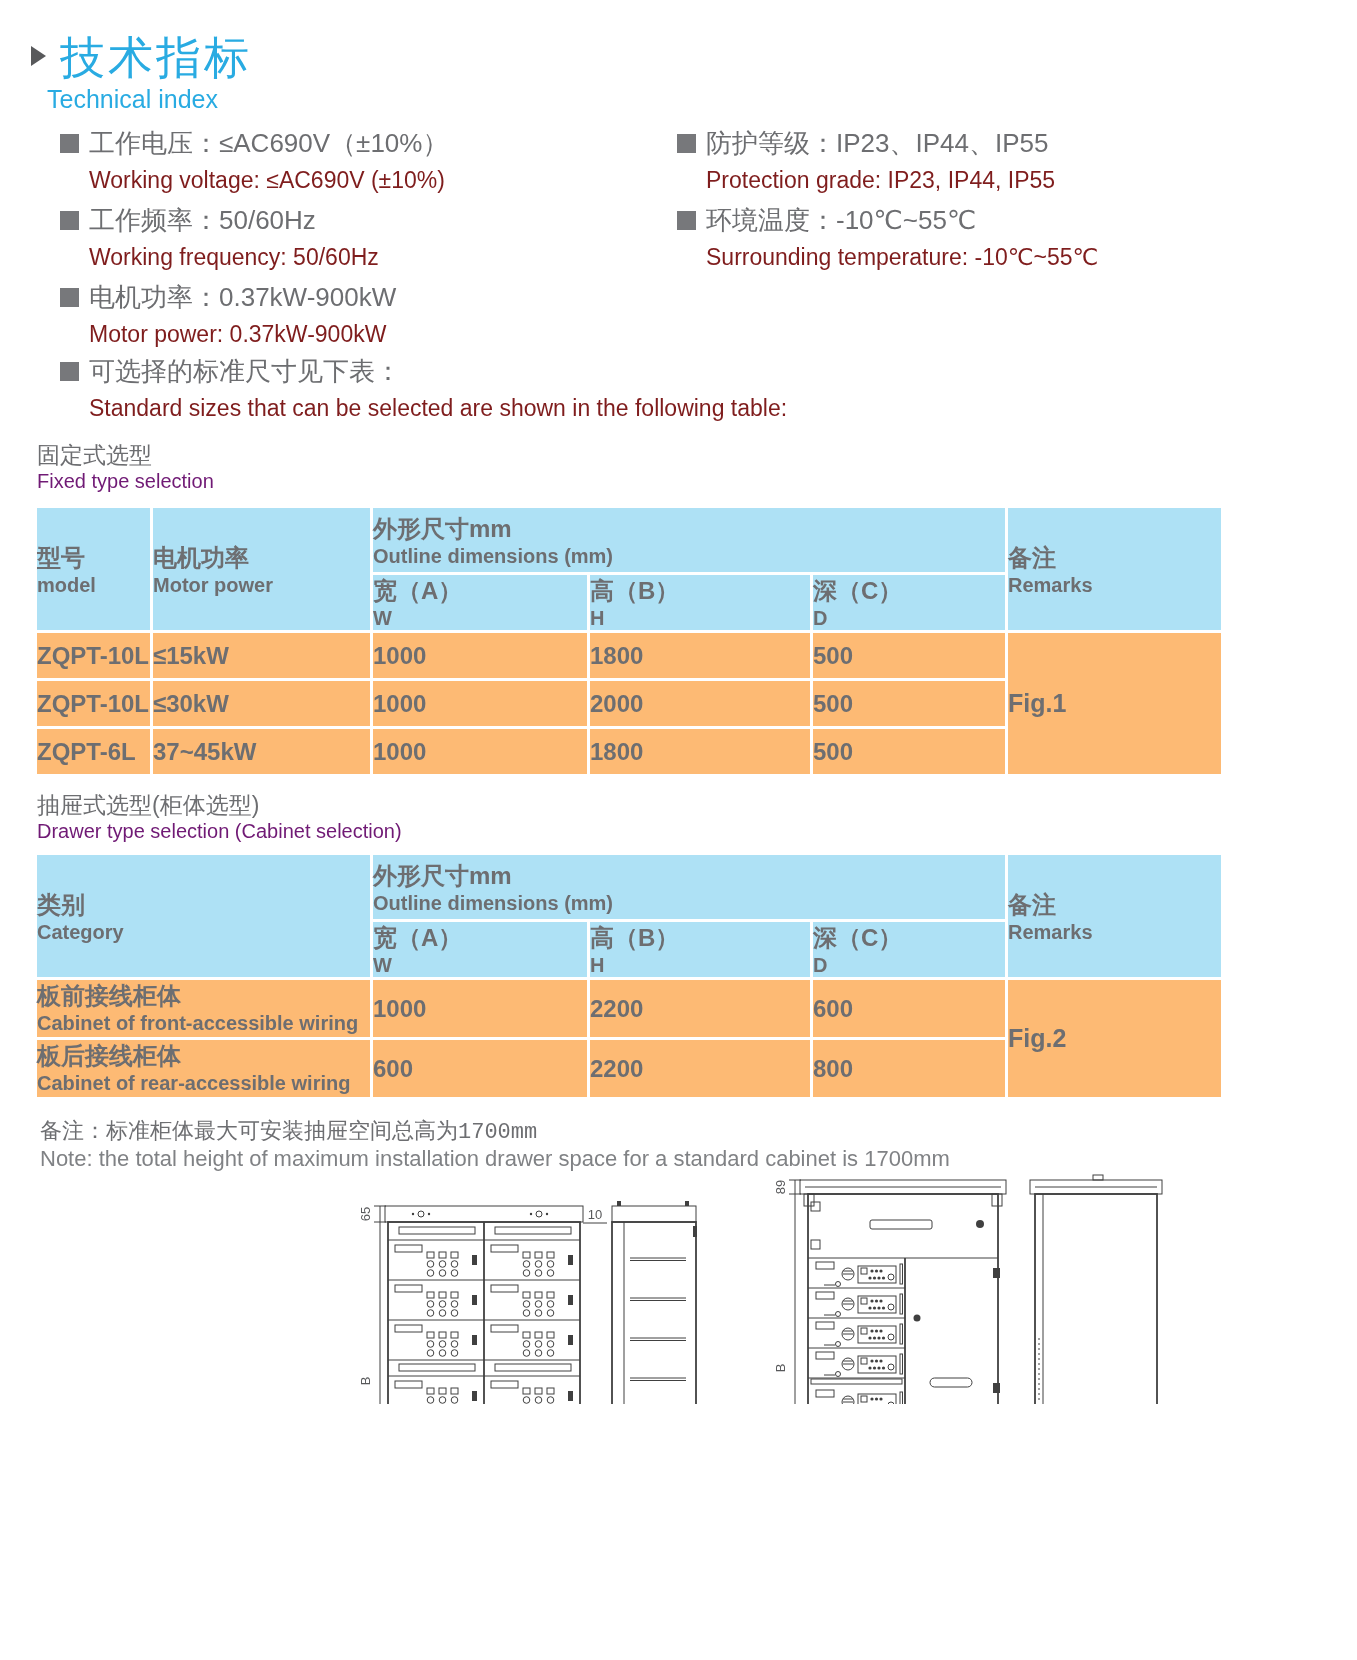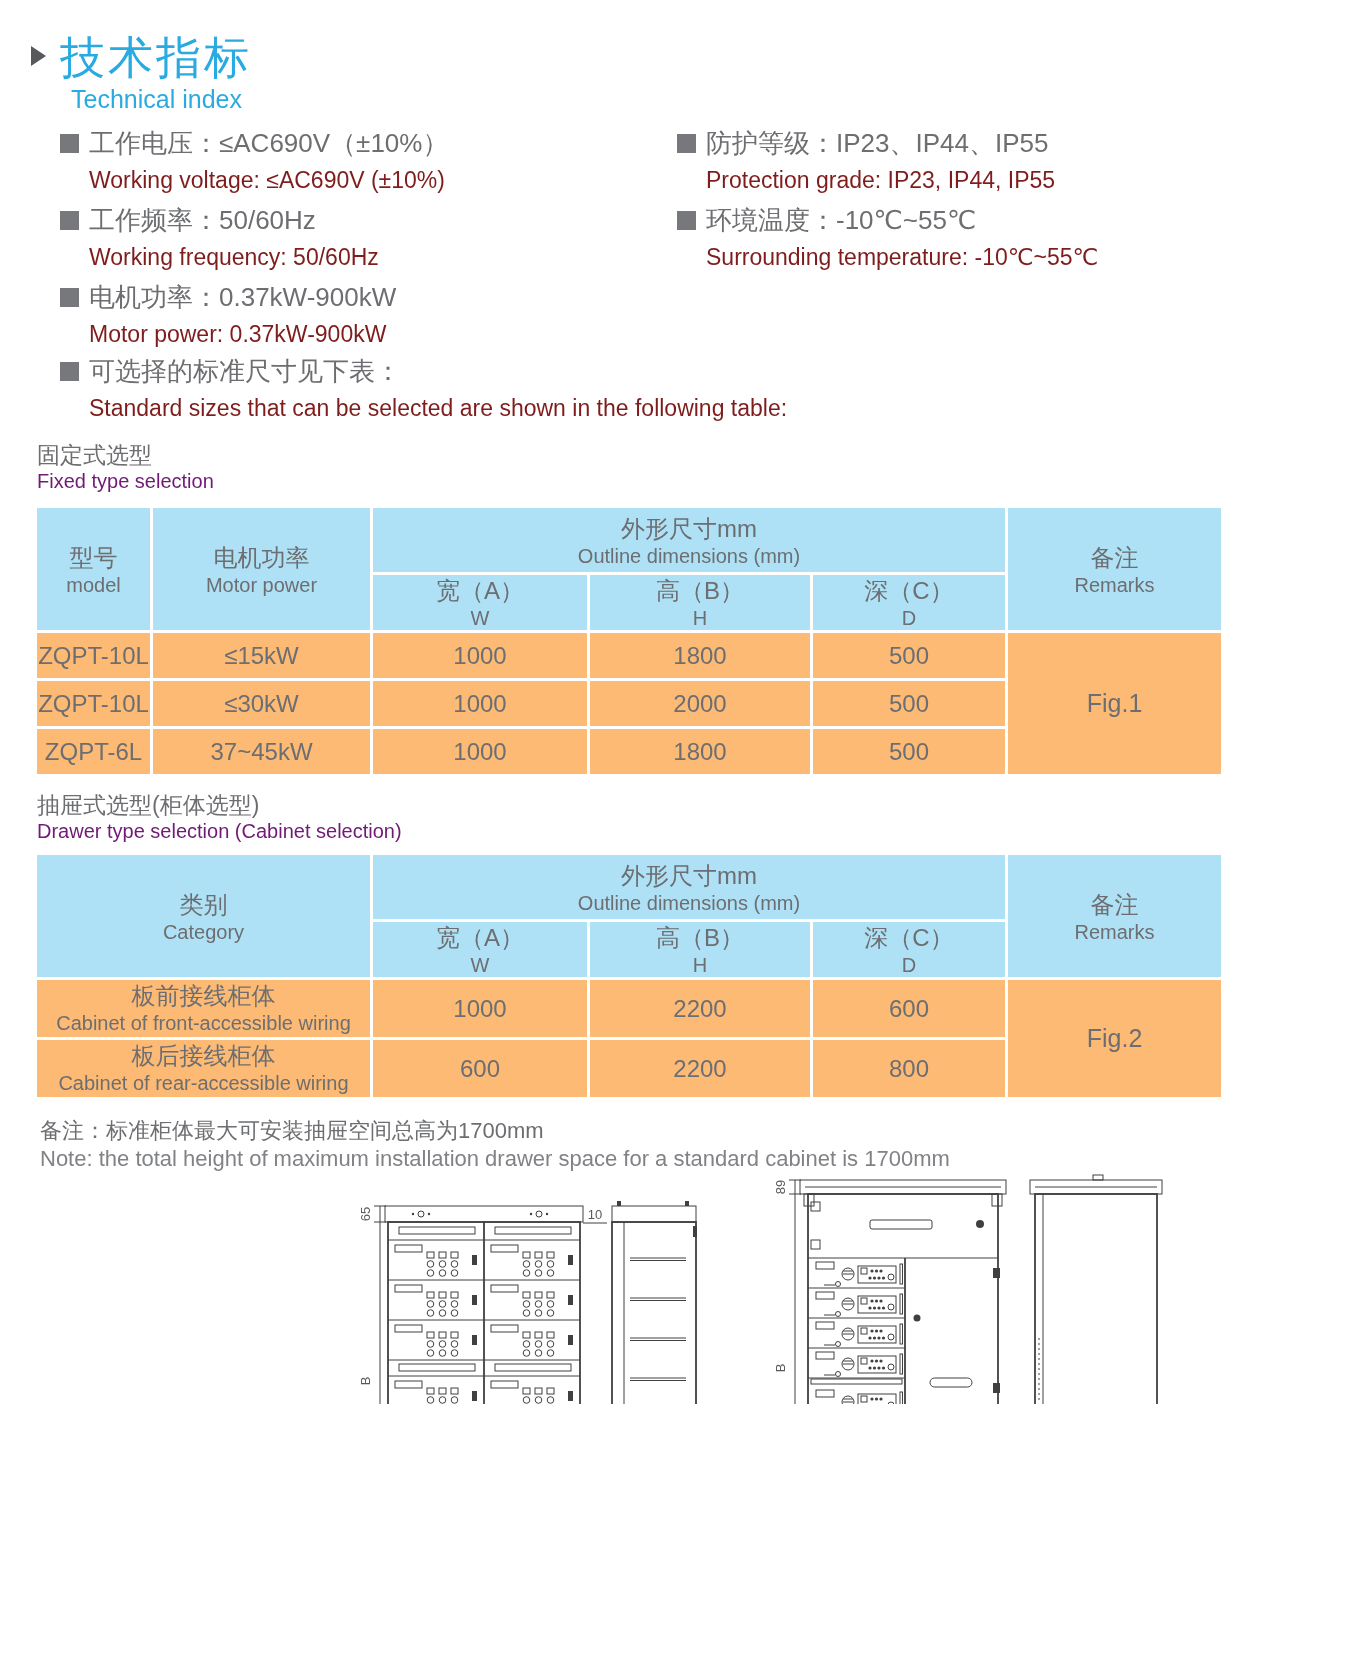--- a/index.html
+++ b/index.html
@@ -3,46 +3,46 @@
 <meta charset="utf-8">
 <style>
   html,body{margin:0;padding:0;background:#ffffff;}
   .page{position:relative;width:1357px;height:1404px;background:#fff;overflow:hidden;
         font-family:"Liberation Sans","DejaVu Sans",sans-serif;color:#6d6e71;}
 
   
   .title-arrow{position:absolute;left:31px;top:46px;width:0;height:0;
     border-left:15px solid #58595b;border-top:10px solid transparent;border-bottom:10px solid transparent;}
   .title-cn{position:absolute;left:60px;top:28px;font-size:45px;color:#29abe2;letter-spacing:3px;}
-  .title-en{position:absolute;left:71px;top:85px;font-size:25px;color:#29abe2;}
+  .title-en{position:absolute;left:47px;top:85px;font-size:25px;color:#29abe2;}
 
   
   .spec-col{position:absolute;}
   .spec-item{margin-bottom:2px;}
   .spec-cn{font-size:26px;color:#6d6e71;height:38px;display:flex;align-items:center;white-space:nowrap;}
   .bullet{display:inline-block;width:19px;height:19px;background:#77787b;margin-right:10px;flex:none;}
   .spec-en{font-size:23px;color:#7f1d1d;height:37px;margin-left:29px;display:flex;align-items:center;white-space:nowrap;}
 
   .sec-cn{position:absolute;font-size:23px;color:#6d6e71;}
   .sec-en{position:absolute;font-size:20px;color:#701a75;}
 
   
   table{border-collapse:separate;border-spacing:3px;position:absolute;left:34px;table-layout:fixed;}
-  th,td{padding:0;margin:0;font-weight:normal;text-align:center;vertical-align:middle;color:#6d6e71;}
+  th,td{padding:0;margin:0;font-weight:bold;text-align:left;vertical-align:middle;color:#6d6e71;}
   th{background:#aee1f5;}
   td{background:#fdba74;font-size:24px;}
   th .cn{font-size:24px;line-height:31px;}
   th .en{font-size:20px;line-height:24px;}
   td .cn{font-size:24px;line-height:30px;}
   td .en{font-size:20px;line-height:25px;}
   tr.h1{height:64px;} tr.h2{height:54px;}
   tr.d1{height:45px;} tr.d2{height:57px;}
   .remark-cell{font-size:25px;}
 
-  .note-cn{position:absolute;left:40px;top:1116px;font-size:22px;color:#6d6e71;}
+  .note-cn{position:absolute;left:40px;top:1116px;font-size:22px;color:#6d6e71;font-family:Liberation Mono, monospace;}
   .note-en{position:absolute;left:40px;top:1146px;font-size:22px;color:#808285;}
 
   
   .figsvg{position:absolute;}
   .ln{fill:none;stroke:#404040;stroke-width:1;}
   .ln2{fill:none;stroke:#404040;stroke-width:1.8;}
   .fl{fill:#404040;stroke:none;}
   .figsvg text{fill:#58595b;font-size:13px;font-family:"Liberation Sans","DejaVu Sans",sans-serif;}
   .cap{font-size:25px;fill:#6d6e71;}
   .tiny{font-size:7.5px;fill:#555;}

